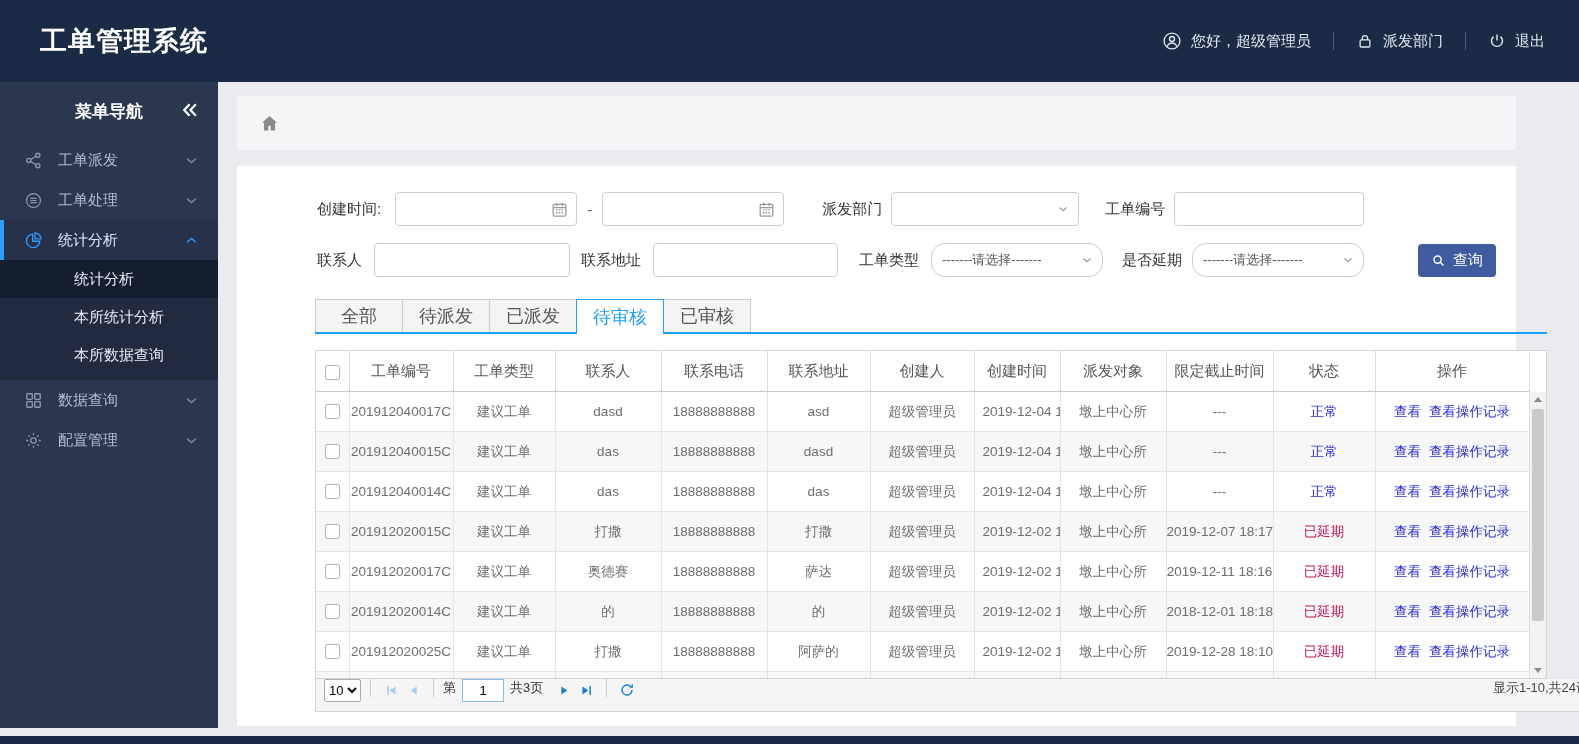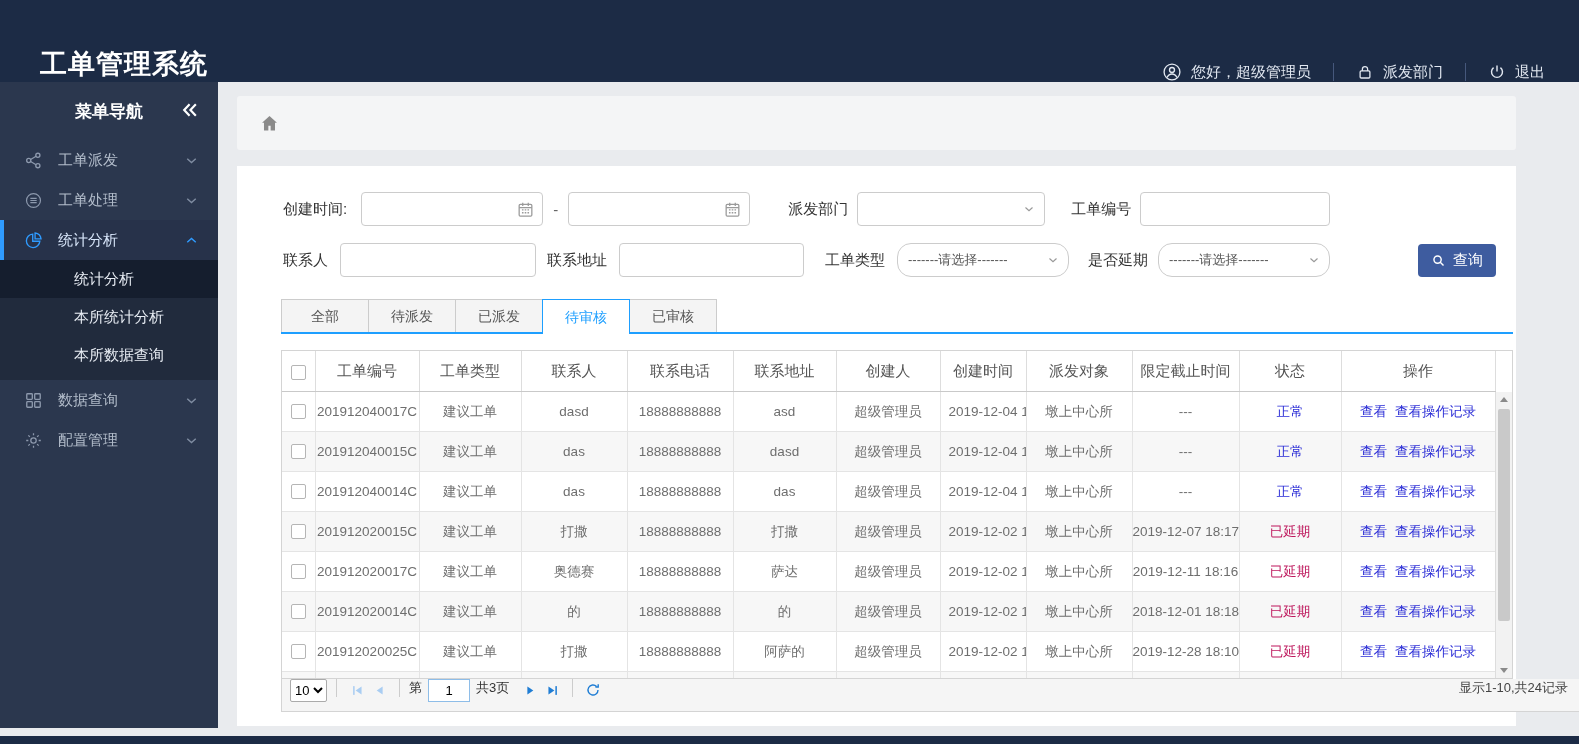--- a/index.html
+++ b/index.html
@@ -1,20 +1,20 @@
 <!DOCTYPE html>
 <html><head>
 <meta charset="utf-8">
 <style>
   html,body{margin:0;padding:0;}
   body{font-family:"Liberation Sans","DejaVu Sans",sans-serif;}
   .page{position:relative;width:1579px;height:744px;background:#e9ebee;overflow:hidden;}
 
   
-  .header{position:absolute;top:0;left:0;right:0;height:82px;background:#1c2b45;display:flex;align-items:flex-end;}
+  .header{position:absolute;top:0;left:0;right:0;height:82px;background:#1c2b45;display:flex;align-items:center;}
   .logo{margin-left:40px;color:#fff;font-size:27px;font-weight:bold;letter-spacing:1px;}
   .header-right{margin-left:auto;margin-right:34px;display:flex;align-items:center;color:#e2e8f1;font-size:15px;}
   .hitem{display:flex;align-items:center;gap:9px;cursor:pointer;}
   .hsep{width:1px;height:18px;background:#46587c;margin:0 22px;}
   .icn{display:inline-flex;align-items:center;justify-content:center;}
 
   
   .sidebar{position:absolute;top:82px;left:0;width:218px;height:646px;background:#2b374e;}
   .side-title{height:58px;display:flex;align-items:center;justify-content:center;position:relative;color:#fff;font-size:17px;font-weight:bold;}
   .side-collapse{position:absolute;right:18px;top:18px;color:#fff;cursor:pointer;}
@@ -25,41 +25,41 @@
   .side-item.active .s-icon,.side-item.active .s-chev{color:#2f9bff;}
   .submenu{background:#212b3d;padding-bottom:6px;}
   .sub-item{height:38px;line-height:38px;padding-left:74px;font-size:15px;color:#e8edf4;cursor:pointer;}
   .sub-item.dark{background:#151e2e;}
   .sub-item.selected{background:#4e5d8d;color:#fff;}
 
   
   .breadcrumb{position:absolute;left:237px;top:96px;width:1279px;height:54px;background:#f4f5f6;border-radius:3px;display:flex;align-items:center;padding-left:22px;box-sizing:border-box;color:#8a8a8a;}
 
   
-  .panel{position:absolute;left:237px;top:166px;width:1279px;height:560px;background:#fff;box-sizing:border-box;}
+  .panel{position:absolute;left:237px;top:166px;width:1279px;height:560px;background:#fff;box-sizing:border-box;padding-left:34px;}
   .frow{display:flex;align-items:center;font-size:15px;color:#333;padding-left:46px;padding-right:20px;}
   .frow1{margin-top:26px;}
   .frow2{margin-top:17px;}
   .flabel{white-space:nowrap;}
   .fctl{position:relative;display:inline-flex;align-items:center;height:34px;border:1px solid #ccc;border-radius:4px;background:#fff;box-sizing:border-box;}
   .fctl input{border:none;outline:none;height:30px;width:100%;background:transparent;padding:0 8px;font-size:14px;font-family:inherit;}
   .fctl .cal{position:absolute;right:7px;color:#9a9a9a;}
   .fctl .sel-arrow{position:absolute;right:8px;color:#999;}
   .fsel{padding-left:10px;font-size:13px;color:#555;cursor:pointer;}
   .w-date{width:182px;}
   .w-sel1{width:188px;}
   .w-ord{width:190px;}
   .w-contact{width:196px;}
   .w-addr{width:185px;}
   .w-sel2{width:172px;border-radius:14px;}
   .btn-query{margin-left:auto;width:78px;height:33px;background:#3e5c9f;color:#fff;border:none;border-radius:4px;font-size:15px;display:inline-flex;align-items:center;justify-content:center;gap:7px;cursor:pointer;font-family:inherit;}
 
   
   .tabs{display:flex;margin:22px 0 0 44px;width:1232px;border-bottom:2px solid #1e9fff;align-items:flex-end;}
-  .tab{width:88px;height:33px;line-height:33px;text-align:center;font-size:14px;color:#555;background:#f4f4f4;border:1px solid #ccc;border-bottom:none;margin-right:-1px;cursor:pointer;box-sizing:border-box;}
+  .tab{width:88px;height:33px;line-height:33px;text-align:center;font-size:18px;color:#555;background:#f4f4f4;border:1px solid #ccc;border-bottom:none;margin-right:-1px;cursor:pointer;box-sizing:border-box;}
   .tab.active{background:#fff;color:#1e9fff;border:1px solid #1e9fff;border-bottom:none;height:35px;line-height:35px;margin-bottom:-2px;position:relative;z-index:2;}
 
   
   .grid{position:relative;margin:16px 0 0 44px;width:1232px;border:1px solid #d4d4d4;box-sizing:border-box;background:#fff;}
   table{border-collapse:collapse;table-layout:fixed;width:1213px;}
   th{height:40px;font-weight:normal;font-size:15px;color:#555;border-right:1px solid #ddd;border-bottom:1px solid #c9c9c9;background:#fff;padding:0;}
   .body-wrap{width:1213px;height:286px;overflow:hidden;}
   td{height:39px;font-size:13.5px;color:#6e6e6e;text-align:center;border-right:1px solid #e4e4e4;border-bottom:1px solid #e4e4e4;padding:0;overflow:hidden;white-space:nowrap;}
   tr:nth-child(even) td{background:#f7f7f7;}
   td.clip{text-align:left;padding-left:8px;}

